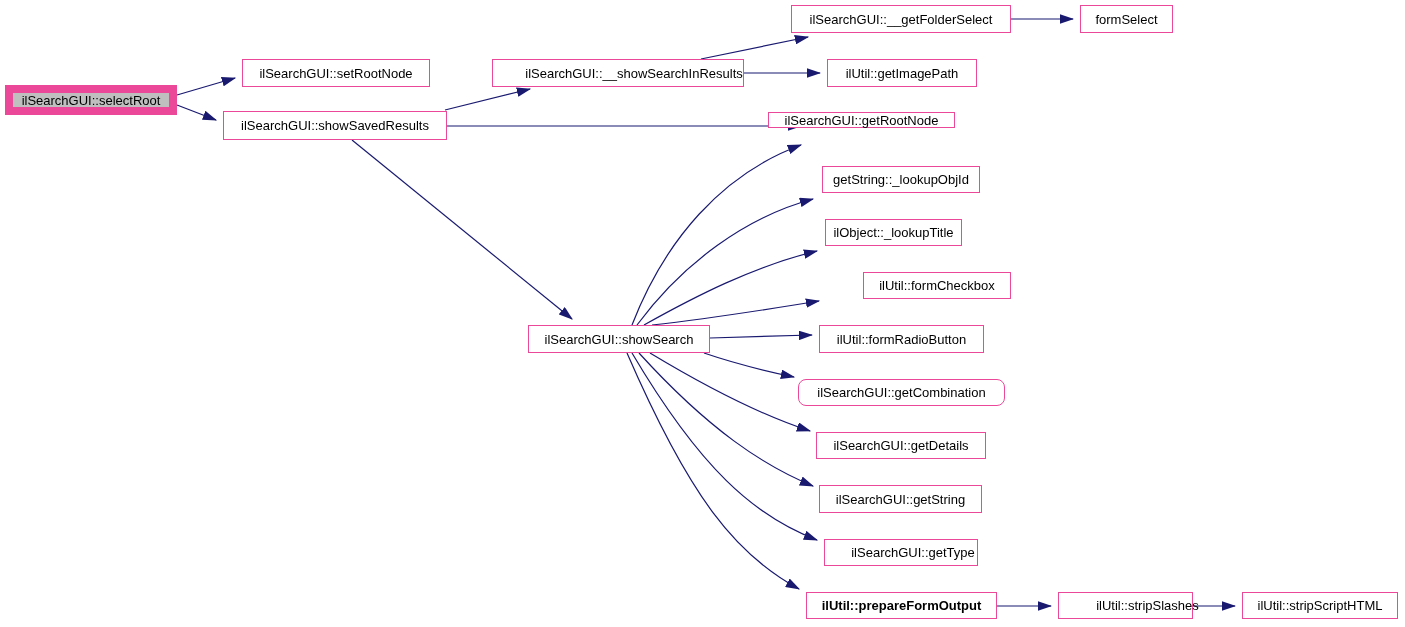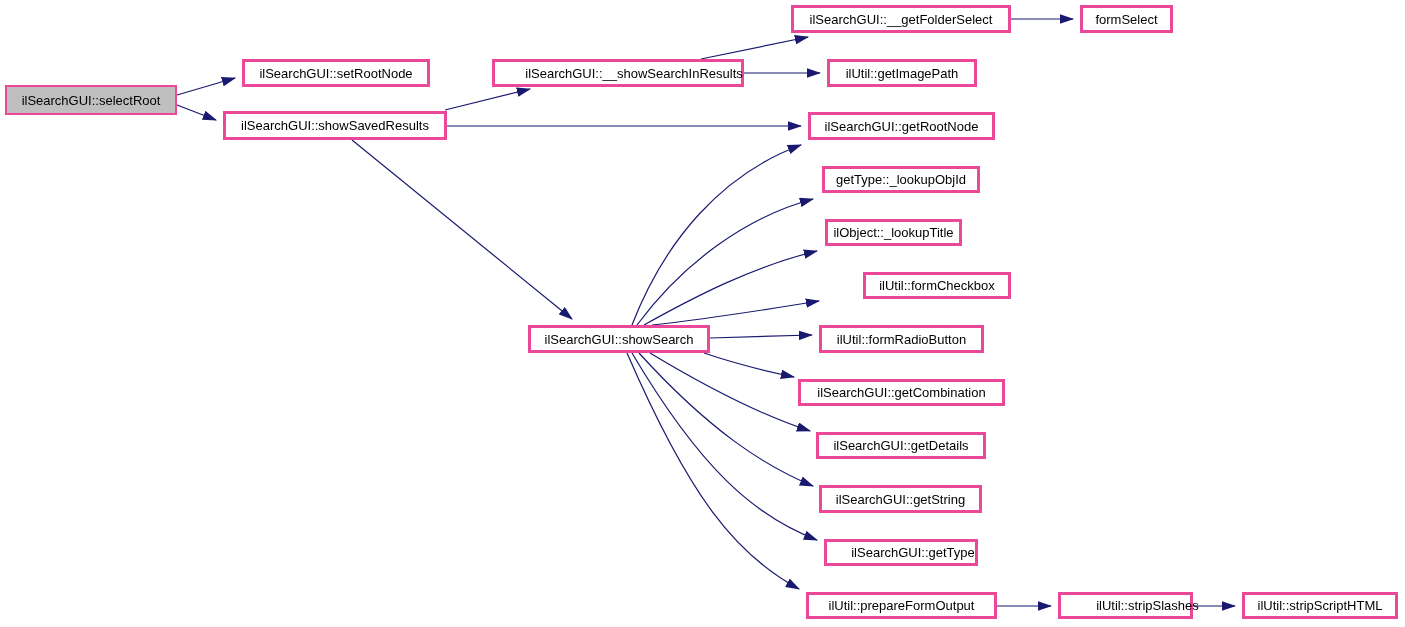--- a/index.html
+++ b/index.html
@@ -19,33 +19,33 @@
     position: absolute;
     left: 0;
     top: 0;
     width: 1405px;
     height: 627px;
   }
   .node {
     position: absolute;
     box-sizing: border-box;
     background: #ffffff;
-    border: 3px solid #ec4899;
+    border: 1px solid #ec4899;
     color: #000000;
     font-size: 13px;
     line-height: 1;
     display: flex;
     align-items: center;
     justify-content: center;
     white-space: nowrap;
     cursor: pointer;
   }
   .node.highlight {
     background: #bfbfbf;
-    border: 2px solid #ec4899;
+    border: 8px solid #ec4899;
   }
   .edge {
     fill: none;
     stroke: #191970;
     stroke-width: 1.2;
   }
 </style>
 </head>
 <body>
 
@@ -79,27 +79,27 @@
     <path class="edge" marker-end="url(#arrow)" d="M1193,606 L1235,606"></path>
   </svg>
 
   <div class="node highlight" style="left:5px;   top:85px;  width:172px; height:30px;">ilSearchGUI::selectRoot</div>
   <div class="node" style="left:242px; top:59px;  width:188px; height:28px;">ilSearchGUI::setRootNode</div>
   <div class="node" style="left:223px; top:111px; width:224px; height:29px;">ilSearchGUI::showSavedResults</div>
   <div class="node" style="left:492px; top:59px;  width:252px; height:28px;padding-left:32px;">ilSearchGUI::__showSearchInResults</div>
   <div class="node" style="left:791px; top:5px;   width:220px; height:28px;">ilSearchGUI::__getFolderSelect</div>
   <div class="node" style="left:1080px;top:5px;   width:93px;  height:28px;text-align:right;">formSelect</div>
   <div class="node" style="left:827px; top:59px;  width:150px; height:28px;">ilUtil::getImagePath</div>
-  <div class="node" style="left:808px; top:112px; width:187px; height:28px;">ilSearchGUI::getRootNode</div>
-  <div class="node" style="left:822px; top:166px; width:158px; height:27px;">getType::_lookupObjId</div>
+  <div class="node" style="left:768px; top:112px; width:187px; height:16px;">ilSearchGUI::getRootNode</div>
+  <div class="node" style="left:822px; top:166px; width:158px; height:27px;">getString::_lookupObjId</div>
   <div class="node" style="left:825px; top:219px; width:137px; height:27px;">ilObject::_lookupTitle</div>
   <div class="node" style="left:827px; top:272px; width:148px; height:27px;margin-left:36px;">ilUtil::formCheckbox</div>
   <div class="node" style="left:819px; top:325px; width:165px; height:28px;">ilUtil::formRadioButton</div>
   <div class="node" style="left:528px; top:325px; width:182px; height:28px;">ilSearchGUI::showSearch</div>
-  <div class="node" style="left:798px; top:379px; width:207px; height:27px;">ilSearchGUI::getCombination</div>
+  <div class="node" style="left:798px; top:379px; width:207px; height:27px;border-radius:8px;">ilSearchGUI::getCombination</div>
   <div class="node" style="left:816px; top:432px; width:170px; height:27px;">ilSearchGUI::getDetails</div>
   <div class="node" style="left:819px; top:485px; width:163px; height:28px;">ilSearchGUI::getString</div>
   <div class="node" style="left:824px; top:539px; width:154px; height:27px;padding-left:24px;">ilSearchGUI::getType</div>
-  <div class="node" style="left:806px; top:592px; width:191px; height:27px;">ilUtil::prepareFormOutput</div>
+  <div class="node" style="left:806px; top:592px; width:191px; height:27px;font-weight:bold;">ilUtil::prepareFormOutput</div>
   <div class="node" style="left:1058px;top:592px; width:135px; height:27px;padding-left:44px;">ilUtil::stripSlashes</div>
   <div class="node" style="left:1242px;top:592px; width:156px; height:27px;">ilUtil::stripScriptHTML</div>
 
 </div>
 
 </body></html>

